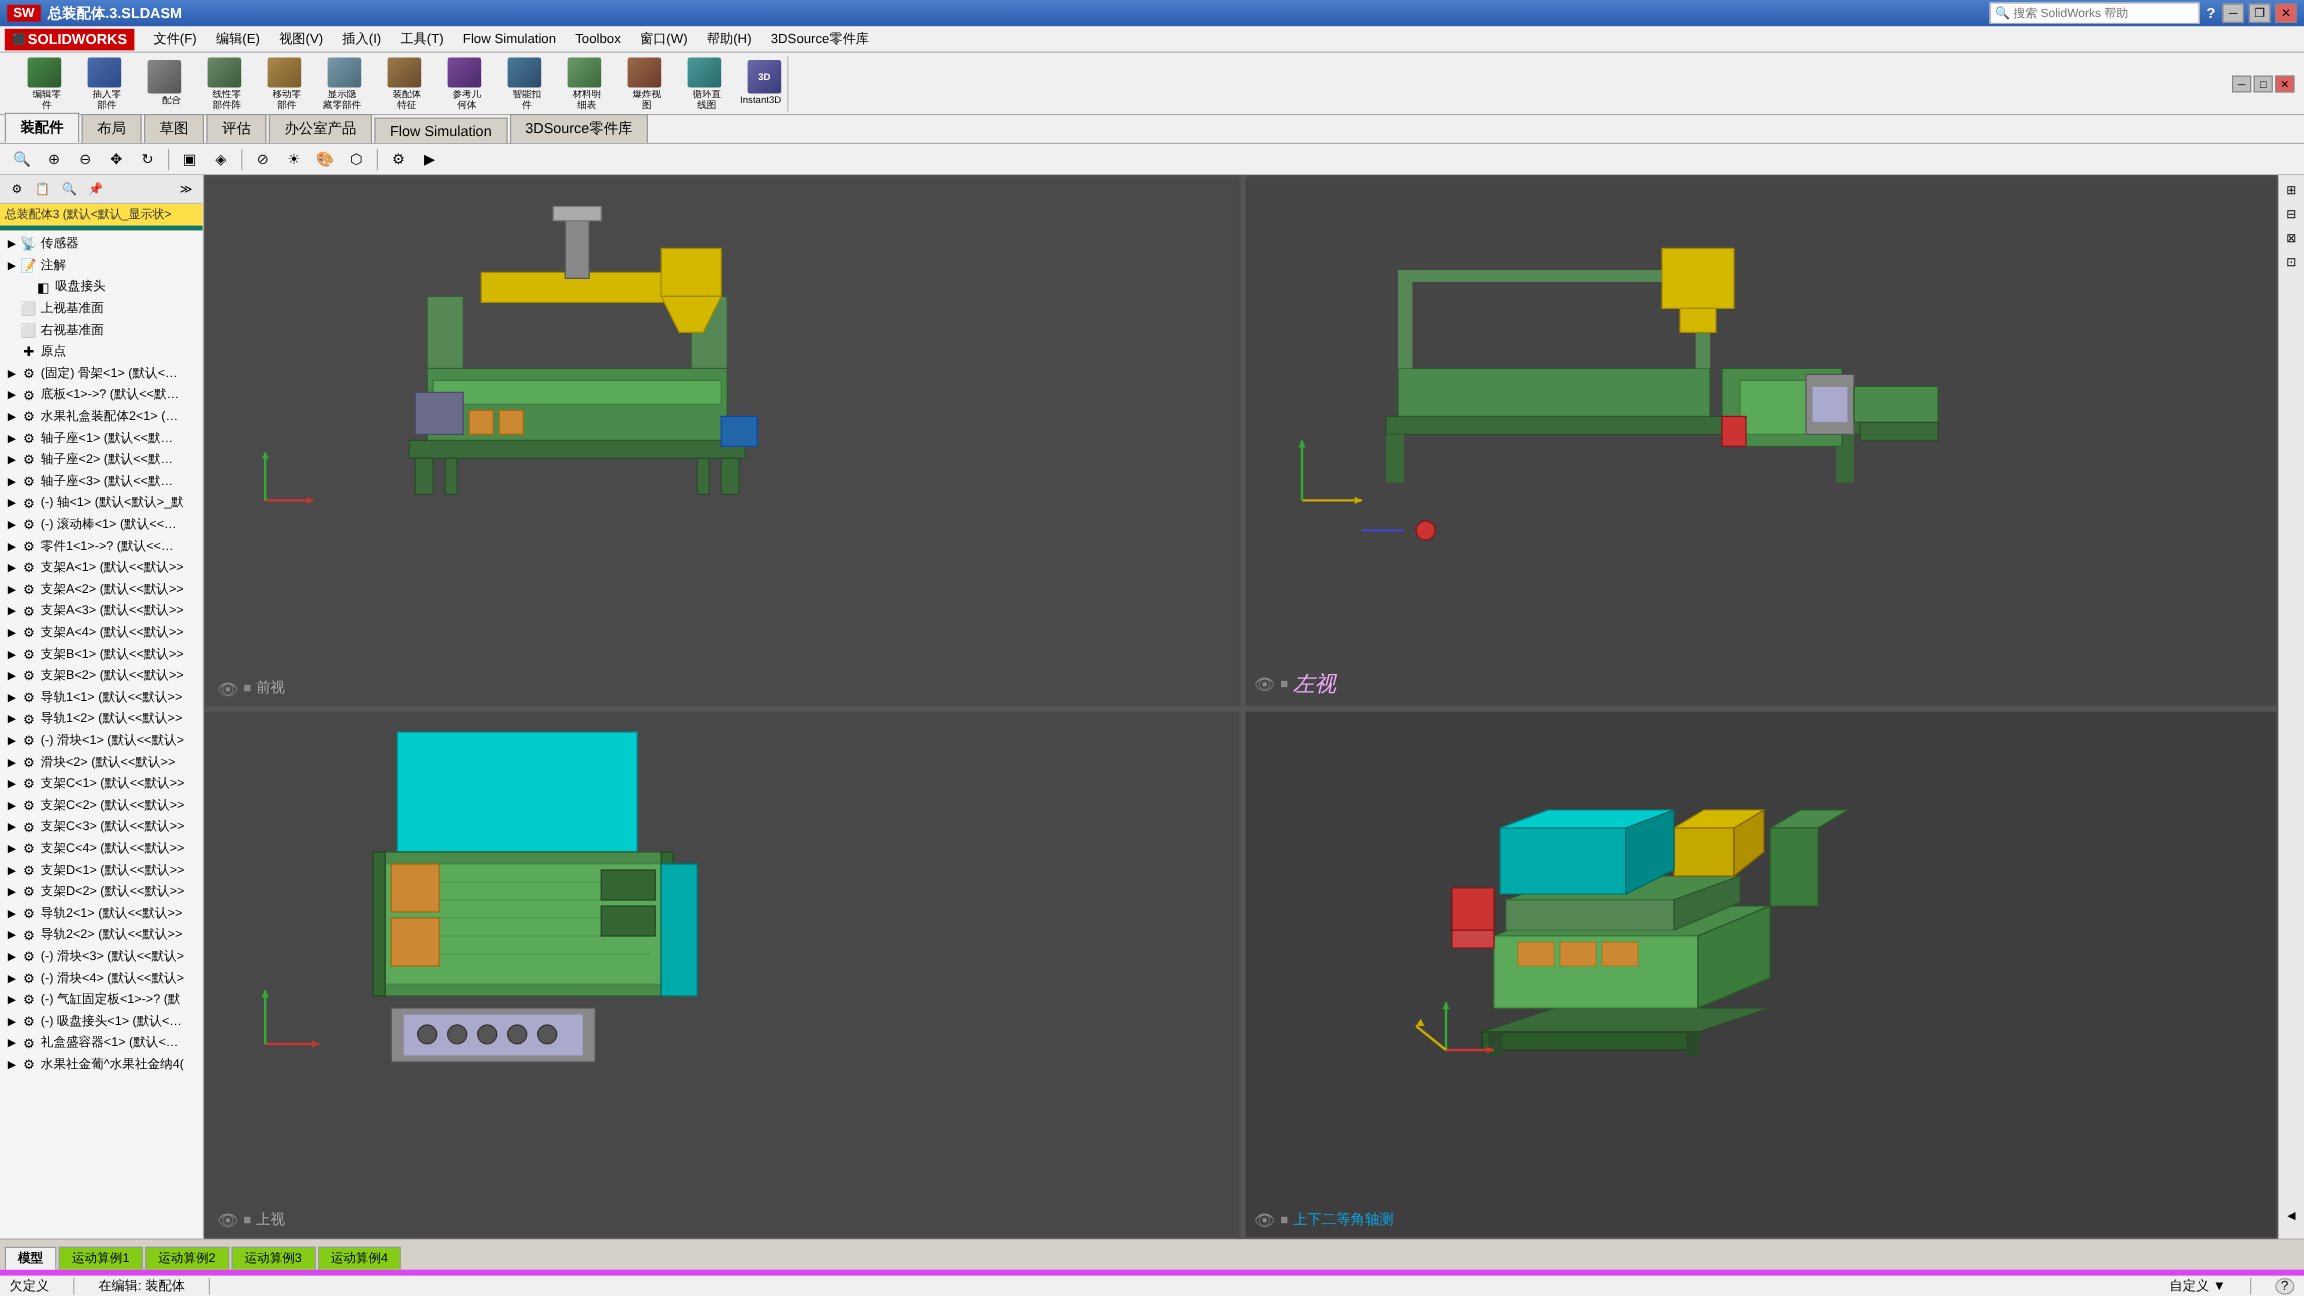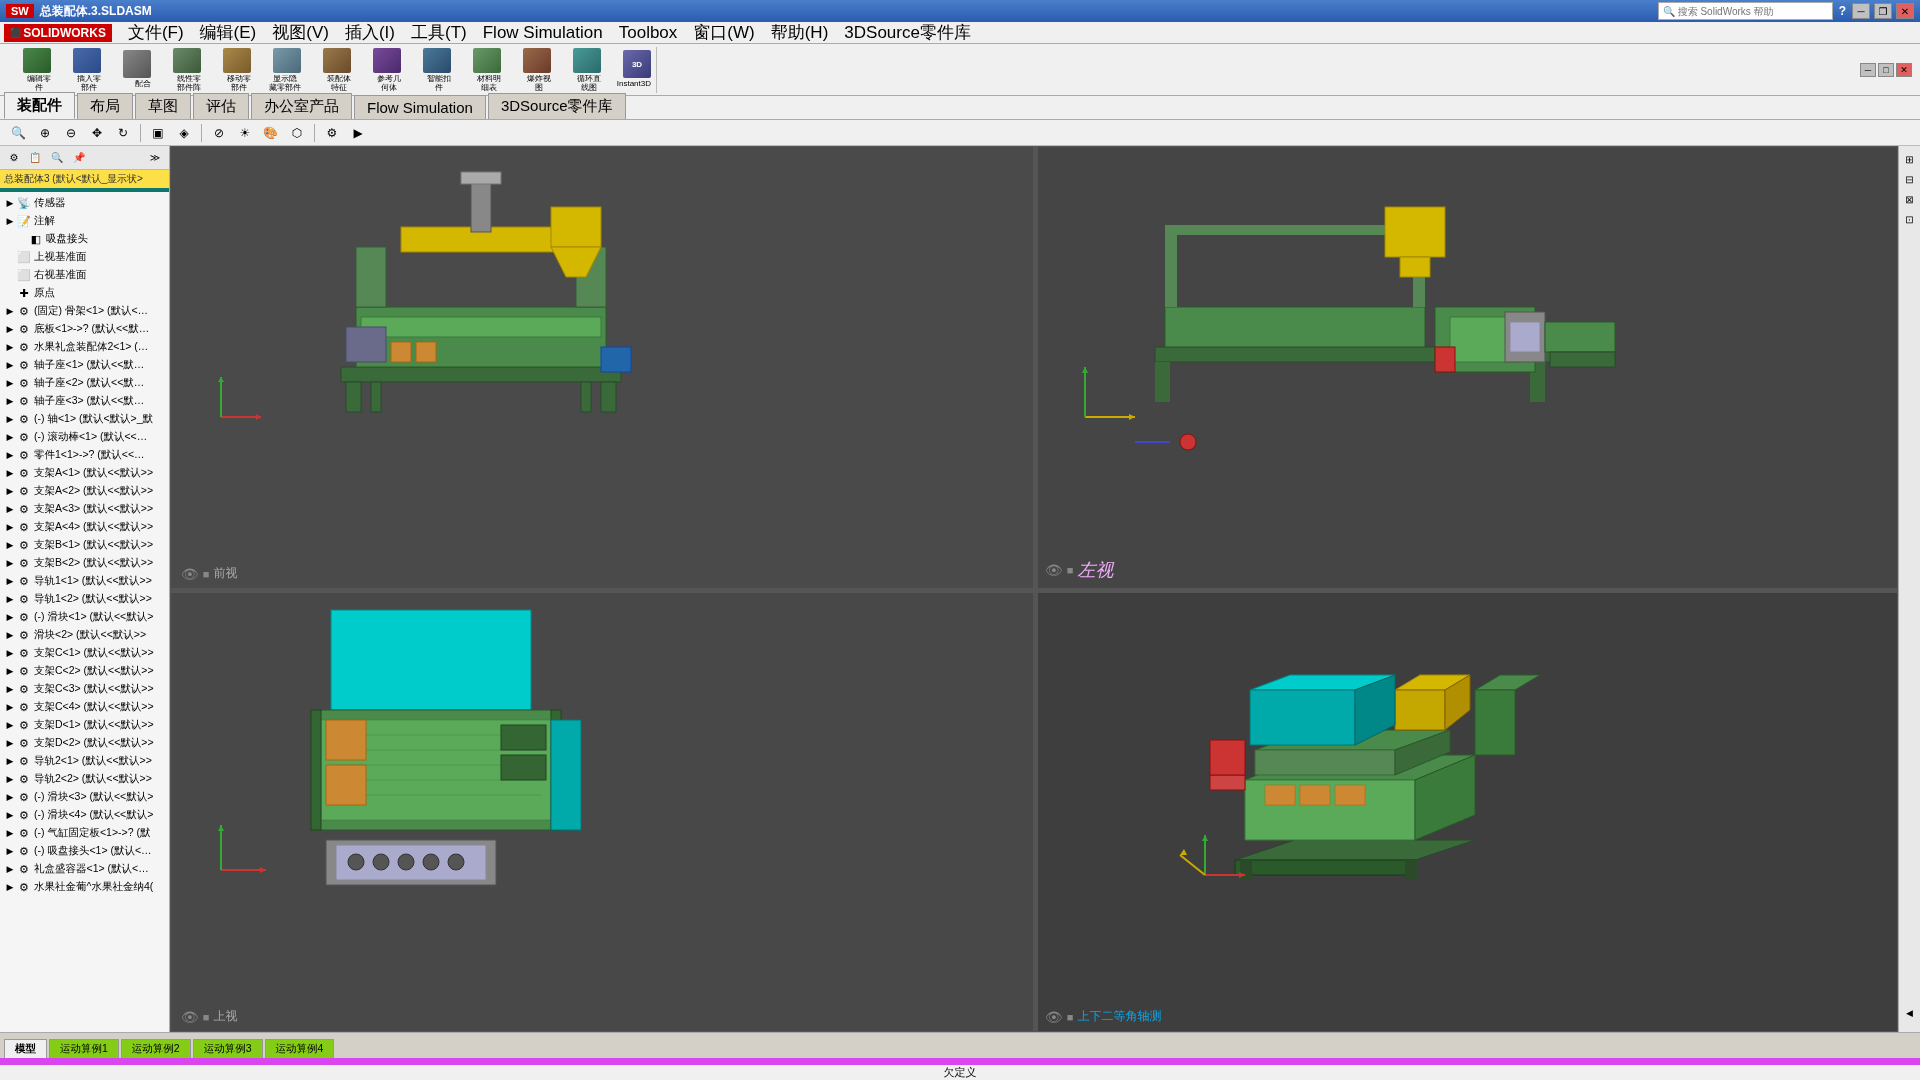--- a/index.html
+++ b/index.html
@@ -7,32 +7,32 @@
 
     
     #titlebar { height: 22px; background: linear-gradient(to bottom, #4a7fcb, #2b5baf); display: flex; align-items: center; justify-content: space-between; padding: 0 6px; color: white; font-size: 12px; font-weight: bold; }
     #titlebar-left { display: flex; align-items: center; gap: 6px; }
     #titlebar-right { display: flex; gap: 4px; }
     .title-btn { width: 18px; height: 16px; background: #c0c0c0; border: 1px solid #888; font-size: 10px; display: flex; align-items: center; justify-content: center; cursor: pointer; color: #000; }
 
     
     #menubar { height: 22px; background: #f0f0f0; display: flex; align-items: center; padding: 0 4px; border-bottom: 1px solid #aaa; }
     .menu-logo { background: #cc0000; color: white; padding: 2px 6px; font-weight: bold; font-size: 12px; margin-right: 8px; display: flex; align-items: center; gap: 2px; }
-    .menu-item { padding: 2px 8px; cursor: pointer; font-size: 17px; }
+    .menu-item { padding: 2px 8px; cursor: pointer; font-size: 11px; }
 
     
     #toolbar { height: 52px; background: #f0f0f0; border-bottom: 1px solid #aaa; display: flex; align-items: center; padding: 2px 4px; gap: 2px; flex-wrap: nowrap; overflow: hidden; }
     .tb-group { display: flex; align-items: center; gap: 2px; border-right: 1px solid #bbb; padding-right: 4px; margin-right: 2px; }
     .tb-btn { display: flex; flex-direction: column; align-items: flex-end; justify-content: center; width: 48px; height: 46px; background: transparent; border: 1px solid transparent; cursor: pointer; font-size: 9px; gap: 2px; }
     .tb-icon { width: 28px; height: 28px; background: #888; border-radius: 2px; display: flex; align-items: center; justify-content: center; }
     .tb-label { font-size: 8px; text-align: center; line-height: 1.1; max-width: 46px; overflow: hidden; white-space: nowrap; }
 
     
     #tabbar { height: 24px; background: #f0f0f0; border-bottom: 1px solid #aaa; display: flex; align-items: flex-end; padding: 0 4px; }
-    .tab { padding: 3px 12px; background: #d4d0c8; border: 1px solid #999; border-bottom: none; cursor: pointer; font-size: 15px; margin-right: 2px; margin-top: 18px; }
+    .tab { padding: 3px 12px; background: #d4d0c8; border: 1px solid #999; border-bottom: none; cursor: pointer; font-size: 12px; margin-right: 2px; margin-top: 18px; }
     .tab.active { background: #f0f0f0; font-weight: bold; border-bottom: 1px solid #f0f0f0; }
 
     
     #icon-toolbar { height: 26px; background: #f0f0f0; border-bottom: 1px solid #bbb; display: flex; align-items: center; padding: 0 8px; gap: 4px; }
     .icon-btn { width: 22px; height: 22px; background: transparent; border: 1px solid transparent; display: flex; align-items: center; justify-content: center; cursor: pointer; font-size: 12px; }
 
     
     #main { display: flex; height: calc(1080px - 22px - 22px - 52px - 24px - 26px - 22px - 26px); }
 
     
@@ -48,21 +48,21 @@
     
     #viewport { flex: 1; background: #2a2a2a; display: grid; grid-template-columns: 1fr 1fr; grid-template-rows: 1fr 1fr; position: relative; }
     .vp-cell { border: 1px solid #555; position: relative; background: #3c3c3c; overflow: hidden; }
     .vp-label { position: absolute; bottom: 6px; left: 10px; color: #999; font-size: 11px; display: flex; align-items: center; gap: 4px; }
 
     
     #right-strip { width: 22px; background: #e8e8e8; border-left: 1px solid #aaa; display: flex; flex-direction: column; align-items: center; padding: 4px 0; gap: 2px; }
     .rs-btn { width: 18px; height: 18px; background: transparent; border: 1px solid transparent; display: flex; align-items: center; justify-content: center; font-size: 10px; cursor: pointer; }
 
     
-    #statusbar { height: 22px; background: #f0f0f0; border-top: 7px solid #d946ef; display: flex; align-items: center; padding: 0 8px; gap: 20px; font-size: 11px; flex-direction: column; }
+    #statusbar { height: 22px; background: #f0f0f0; border-top: 5px solid #d946ef; display: flex; align-items: center; padding: 0 8px; gap: 20px; font-size: 11px; }
     .status-sep { width: 1px; height: 14px; background: #aaa; }
 
     
     #bottom-tabs { height: 26px; background: #d4d0c8; border-top: 1px solid #aaa; display: flex; align-items: flex-end; padding: 0 4px; gap: 2px; }
     .btab { padding: 2px 10px; background: #84cc16; border: 1px solid #999; border-bottom: none; cursor: pointer; font-size: 10.5px; }
     .btab.active { background: #f0f0f0; font-weight: bold; }
 
     
     .vp-front { background: #4a4a4a; }
     .vp-left { background: #454545; }

